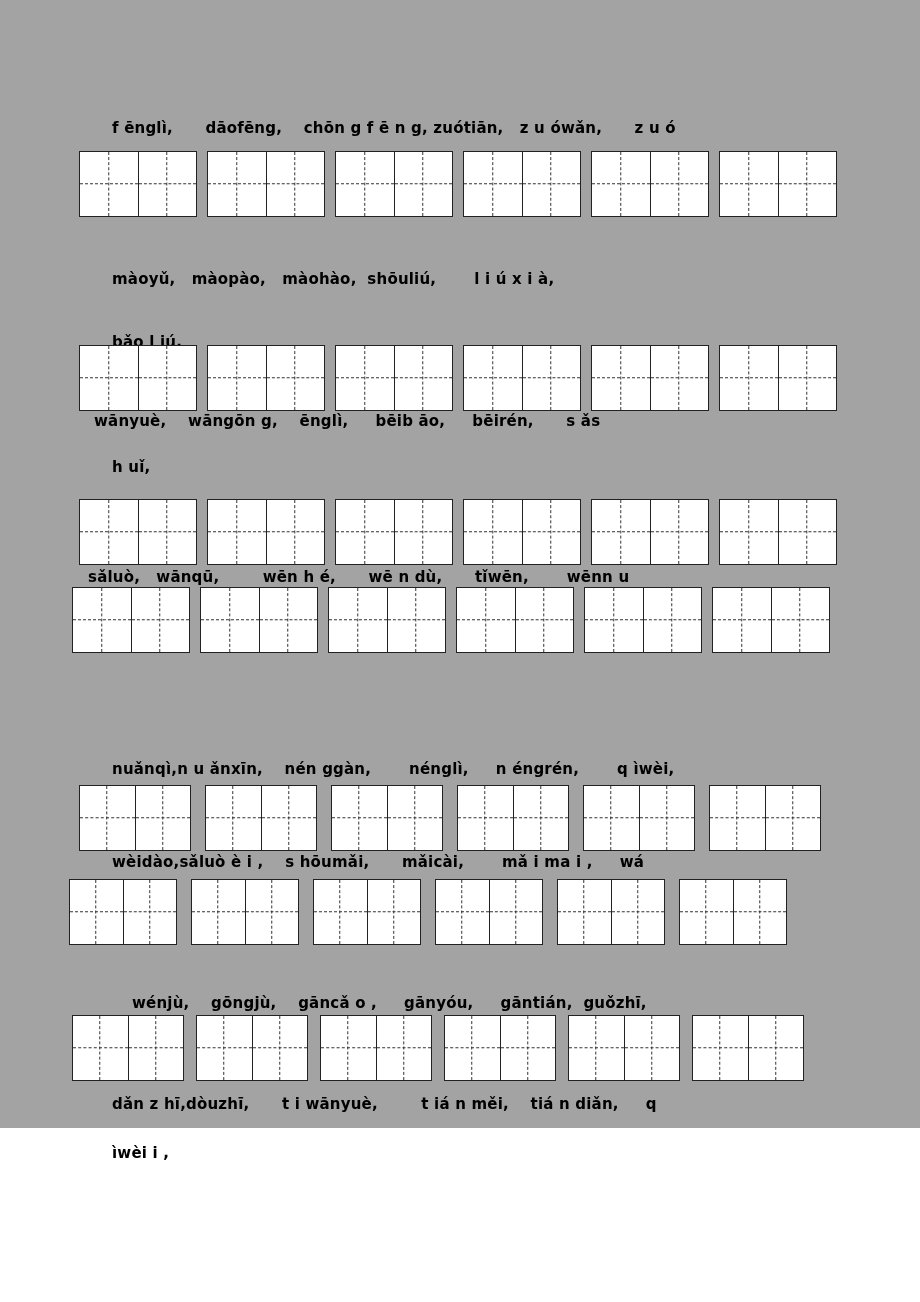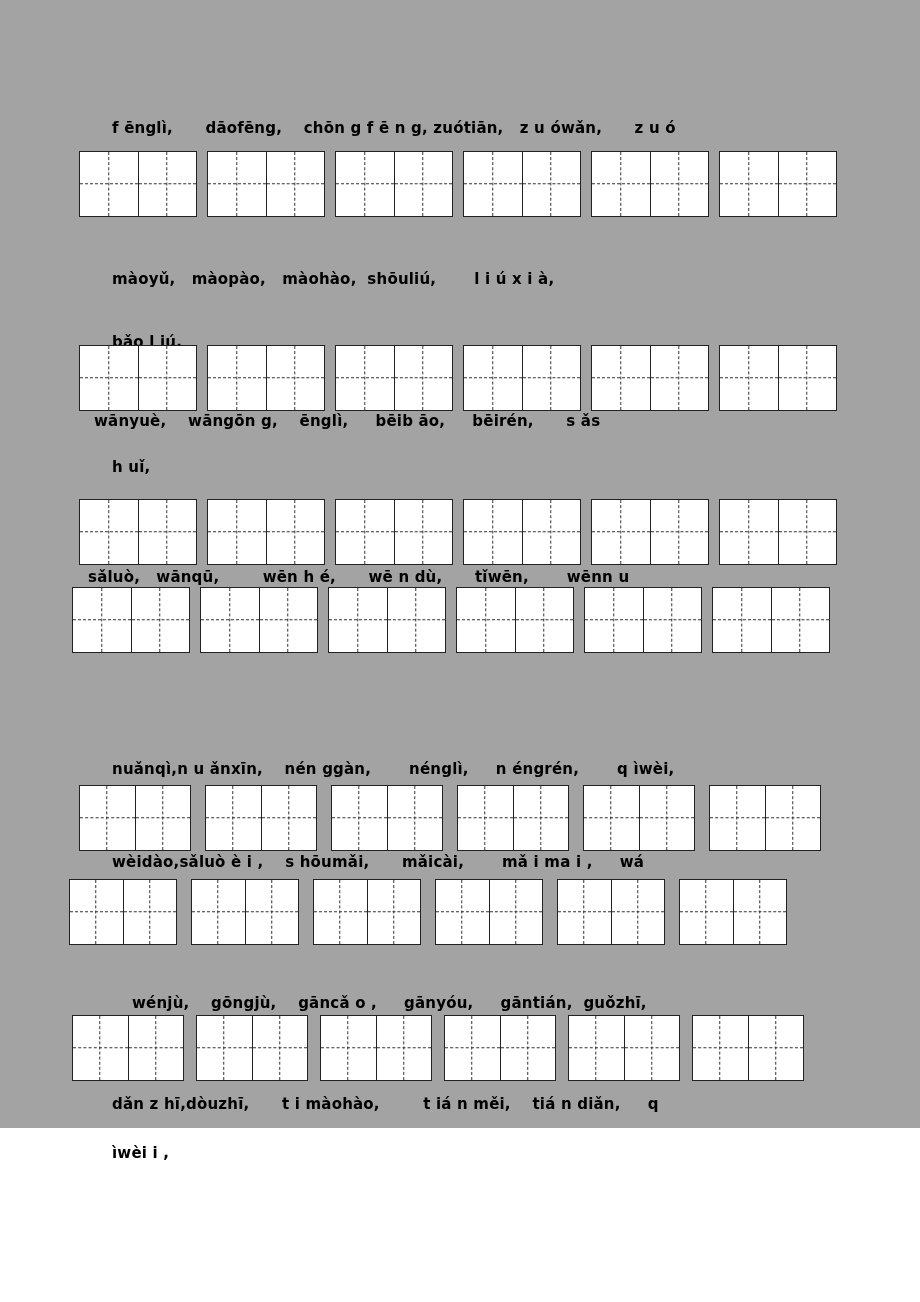--- a/index.html
+++ b/index.html
@@ -288,16 +288,16 @@
           <div class="grid-cell"></div>
           <div class="grid-cell"></div>
         </div>
         <div class="grid-box" style="width: 112px;">
           <div class="grid-cell"></div>
           <div class="grid-cell"></div>
         </div>
       </div>
     </div>
     <div style="position: absolute; left: 0px; top: 0px; width: 100%; height: 100%; pointer-events: none;">
-      <div class="pinyin-line" style="left: 112px; top: 1097px; pointer-events: auto;">dǎn z hī,dòuzhī,      t i màohào,        t iá n měi,    tiá n diǎn,     q</div>
+      <div class="pinyin-line" style="left: 112px; top: 1097px; pointer-events: auto;">dǎn z hī,dòuzhī,      t i wānyuè,        t iá n měi,    tiá n diǎn,     q</div>
       <div class="pinyin-line" style="left: 112px; top: 1146px; pointer-events: auto;">ìwèi i ,</div>
     </div>
   </div>
 
 </body></html>

